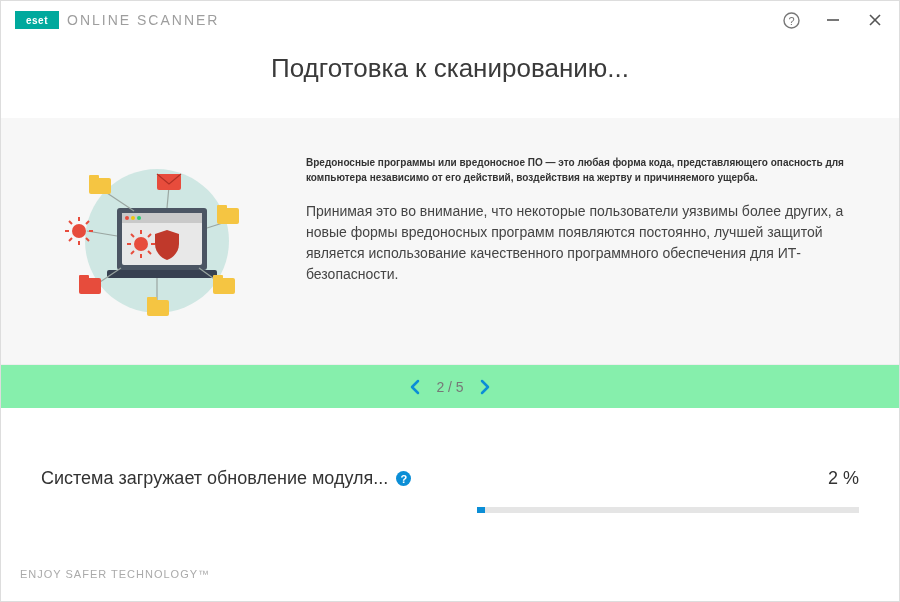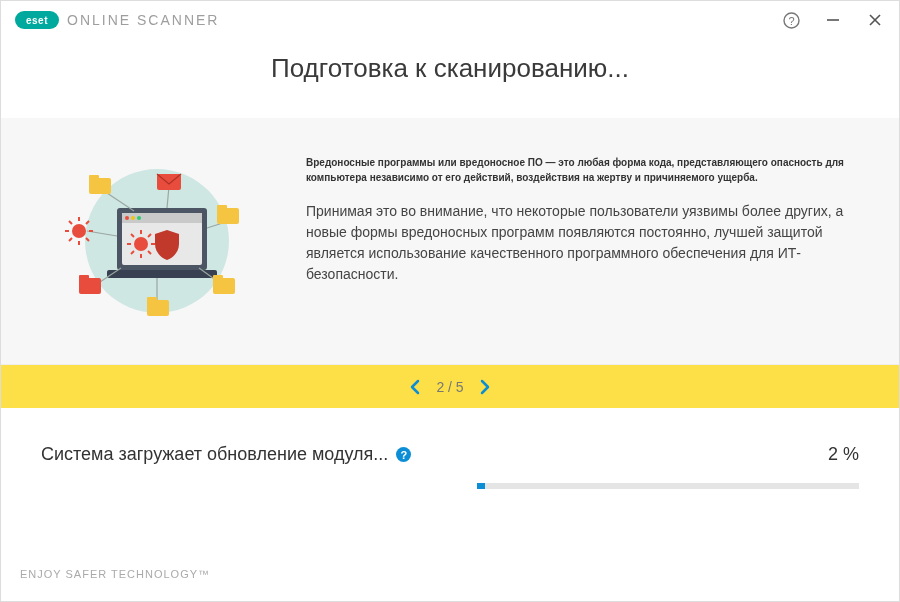--- a/index.html
+++ b/index.html
@@ -19,21 +19,21 @@
       justify-content: space-between;
     }
     .titlebar-left { display: flex; align-items: center; gap: 8px; }
     .brand-logo {
       display: inline-flex;
       align-items: center;
       justify-content: center;
       width: 44px;
       height: 18px;
       background: #00a99d;
-      border-radius: 9px;
+      border-radius: 0;
       color: #fff;
       font-size: 10px;
       font-weight: bold;
       letter-spacing: 0.5px;
     }
     .brand-text {
       color: #9e9e9e;
       font-size: 14px;
       letter-spacing: 2px;
       font-weight: 400;
@@ -69,38 +69,39 @@
       color: #333;
       line-height: 1.45;
       margin-bottom: 16px;
     }
     .info-body {
       font-size: 14px;
       color: #444;
       line-height: 1.5;
     }
     .pager {
-      background: #fde047;
+      background: #86efac;
       border-top: 1px solid #eee;
       height: 44px;
       display: flex;
       align-items: center;
       justify-content: center;
       gap: 14px;
       font-size: 14px;
       color: #777;
     }
     .chev { color: #0b8ed6; cursor:pointer; display:inline-flex; }
     .progress-section {
       padding: 36px 40px 0 40px;
     }
     .progress-row {
       display: flex;
       align-items: center;
       justify-content: space-between;
+      margin-top: 24px;
     }
     .progress-label {
       font-size: 18px;
       color: #333;
       display: flex;
       align-items: center;
       gap: 8px;
     }
     .help-dot {
       width: 15px; height: 15px; border-radius: 50%;

